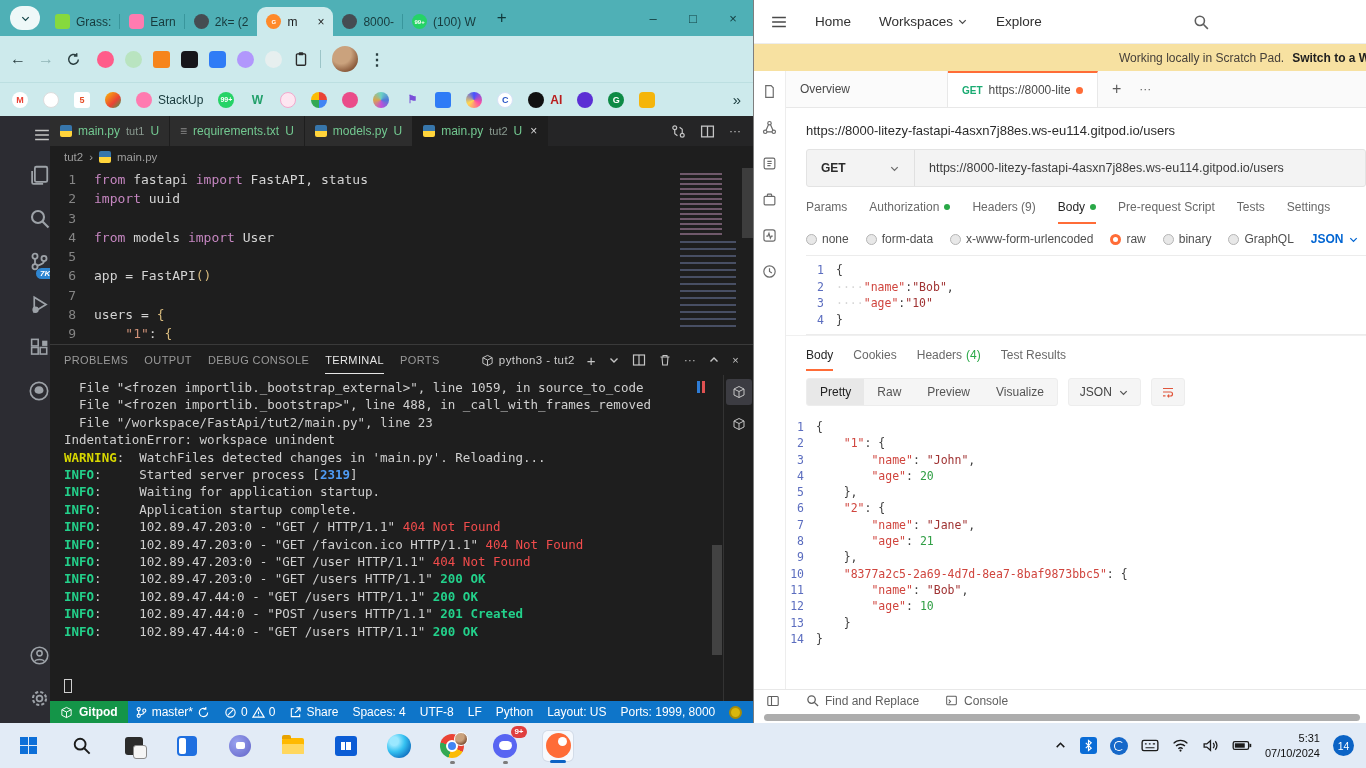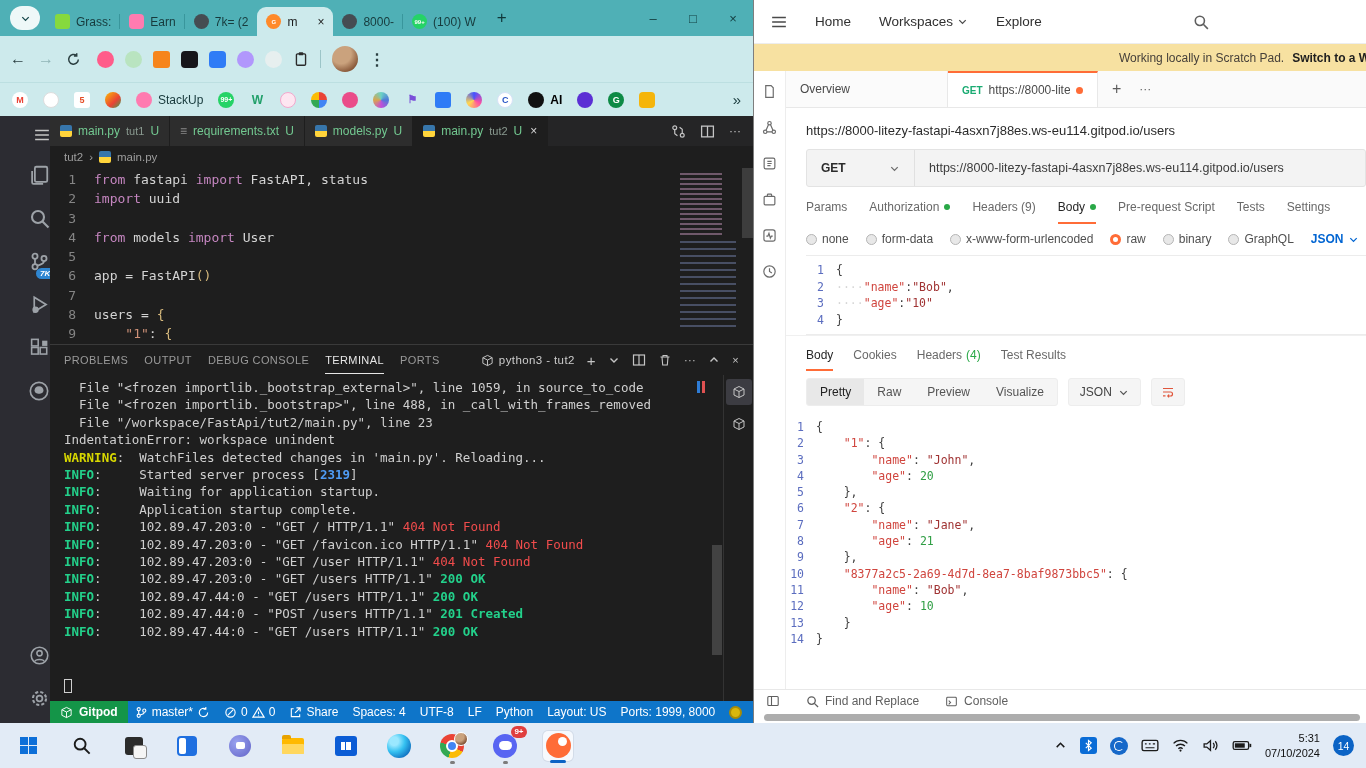--- a/index.html
+++ b/index.html
@@ -111,21 +111,21 @@
 .hcount{color:#29a847}
 .pm-views{display:flex;align-items:center;gap:2px;padding:8px 0 8px 20px}
 .viewgrp{display:flex;background:#f5f5f5;border:1px solid #ededed;border-radius:3px;overflow:hidden}
 .view{padding:6px 13px;font-size:12px;color:#555}
 .view.active{background:#e8e8e8;color:#222}
 .langbtn{margin-left:8px;background:#f5f5f5;border:1px solid #ededed;border-radius:3px;padding:6px 11px;font-size:12px;color:#444;display:flex;align-items:center;gap:6px}
 .wrapbtn{margin-left:8px;background:#f5f5f5;border:1px solid #ededed;border-radius:3px;padding:6px 9px}
 .pm-respbody{flex:1;overflow:hidden;padding:5px 0 0 0;font-family:"DejaVu Sans Mono",monospace;font-size:11.5px}
 .pm-respbody .ln{white-space:pre;line-height:16.3px;display:flex}
 .pm-footer{position:absolute;left:0;right:0;bottom:11px;height:23px;border-top:1px solid #e8e8e8;display:flex;align-items:center;gap:26px;padding-left:12px;font-size:12px;color:#5f5f5f;background:#fff}
-.pm-fitem{display:flex;align-items:flex-end;gap:6px}
+.pm-fitem{display:flex;align-items:flex-start;gap:6px}
 .pm-hscroll{position:absolute;left:10px;bottom:2px;height:7px;width:calc(100% - 16px);background:#adadad;border-radius:4px}
 
 .taskbar{position:absolute;left:0;top:723px;width:1366px;height:45px;background:#e2ebf6;display:flex;align-items:center}
 .tb-apps{display:flex;align-items:center;gap:23px;padding-left:13px}
 .tbic{width:30px;height:30px;display:grid;place-items:center;position:relative;border-radius:5px}
 .tbic.active{background:#f6f9fd;box-shadow:0 0 0 1px #d3dce8}
 .tbic.active::after{content:"";position:absolute;bottom:-2px;left:7px;width:16px;height:3px;border-radius:2px;background:#0b63c5}
 .rundot::before{content:"";position:absolute;bottom:-3px;left:13px;width:5px;height:3px;border-radius:2px;background:#7c7c7c}
 .winlogo{display:grid;grid-template-columns:8px 8px;grid-template-rows:8px 8px;gap:1px}
 .winlogo i{background:#0d6fd8}
@@ -324,21 +324,21 @@
           <span>Grass:</span>
           <i class="sep"></i>
         </div>
       <div class="btab">
           <span class="fav" style="background:#ff7bb0;border-radius:4px"></span>
           <span>Earn</span>
           <i class="sep"></i>
         </div>
       <div class="btab">
           <span class="fav" style="background:#454c52"></span>
-          <span>7k= (2</span>
+          <span>2k= (2</span>
         </div>
       <div class="btab active">
           <span class="fav" style="background:#ff8a2a">G</span>
           <span>m</span>
           <span style="margin-left:14px;color:#222">×</span>
         </div>
       <div class="btab">
           <span class="fav" style="background:#454c52"></span>
           <span>8000-</span>
           <i class="sep"></i>
@@ -387,21 +387,21 @@
       <span class="bk" style="background:transparent;color:#21a06a;font-size:12px">W</span>
       <span class="bk" style="background:#fde6f1;border:1px solid #f3a8cd"></span>
       <span class="bk" style="background:conic-gradient(#ea4335 0 25%,#4285f4 25% 50%,#34a853 50% 75%,#fbbc05 75%)"></span>
       <span class="bk" style="background:#ea4c89"></span>
       <span class="bk" style="background:conic-gradient(#6bd3c4,#4f79d9,#c44fd9,#d9a54f,#6bd3c4)"></span>
       <span class="bk" style="background:transparent;color:#7a4fd9;font-size:11px">⚑</span>
       <span class="bk" style="background:#2f7cf6;border-radius:3px"></span>
       <span class="bk" style="background:conic-gradient(#4353ff,#ff4fa0,#ffd84f,#4353ff)"></span>
       <span class="bk" style="background:#fff;color:#2a56c6;border:1px solid #d6e2f8">C</span>
       <span class="bk" style="background:#111"></span>
-      <span class="bklabel" style="color:#000000;font-weight:bold">AI</span>
+      <span class="bklabel" style="color:#b91c1c;font-weight:bold">AI</span>
       <span class="bk" style="background:#5b2fd4"></span>
       <span class="bk" style="background:#0d8a45">G</span>
       <span class="bk" style="background:#f5b50b;border-radius:4px"></span>
       <span style="margin-left:auto;font-size:15px;color:#17393b">»</span>
     </div>
 
     <div class="vscode">
       <div class="vsmain">
         <div class="abar">
           <span class="aicon" style="color:#c5c5c5">

